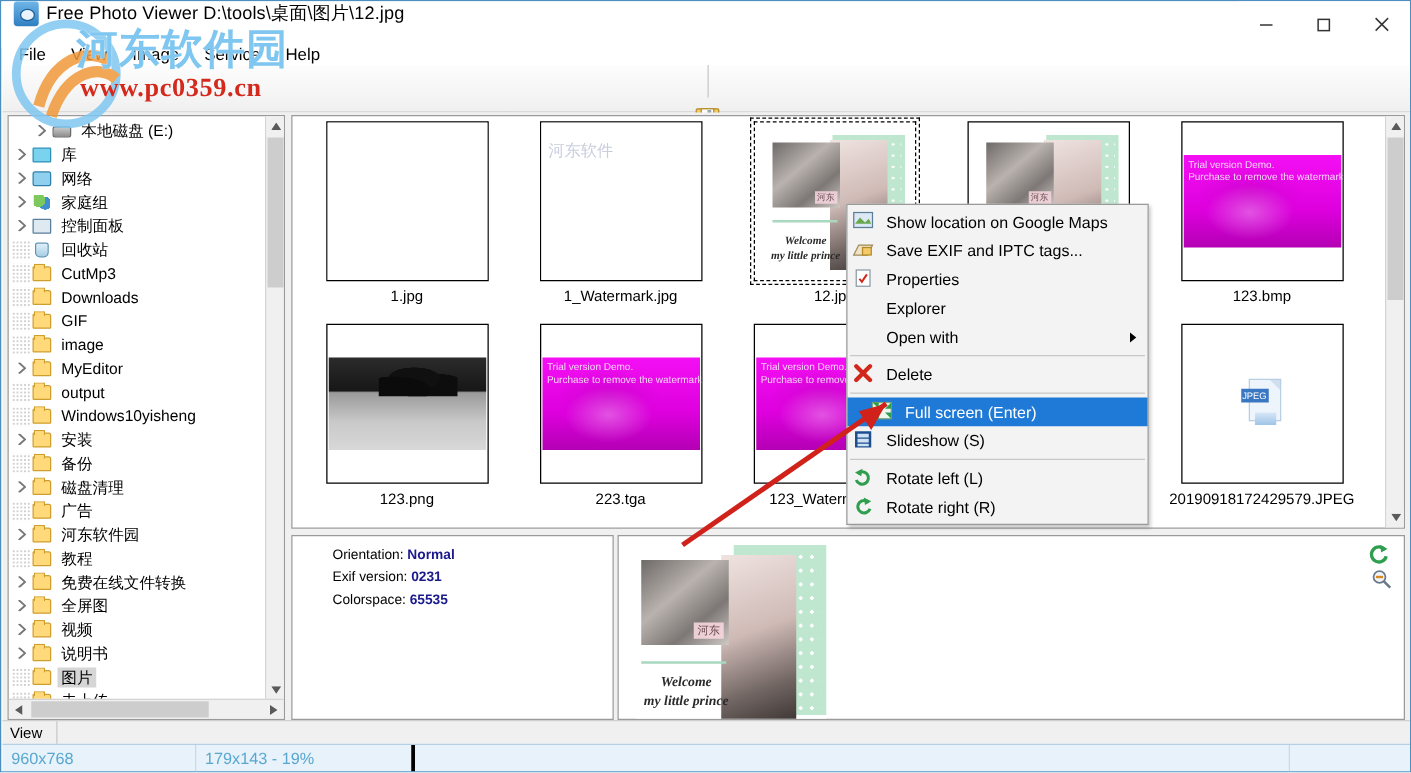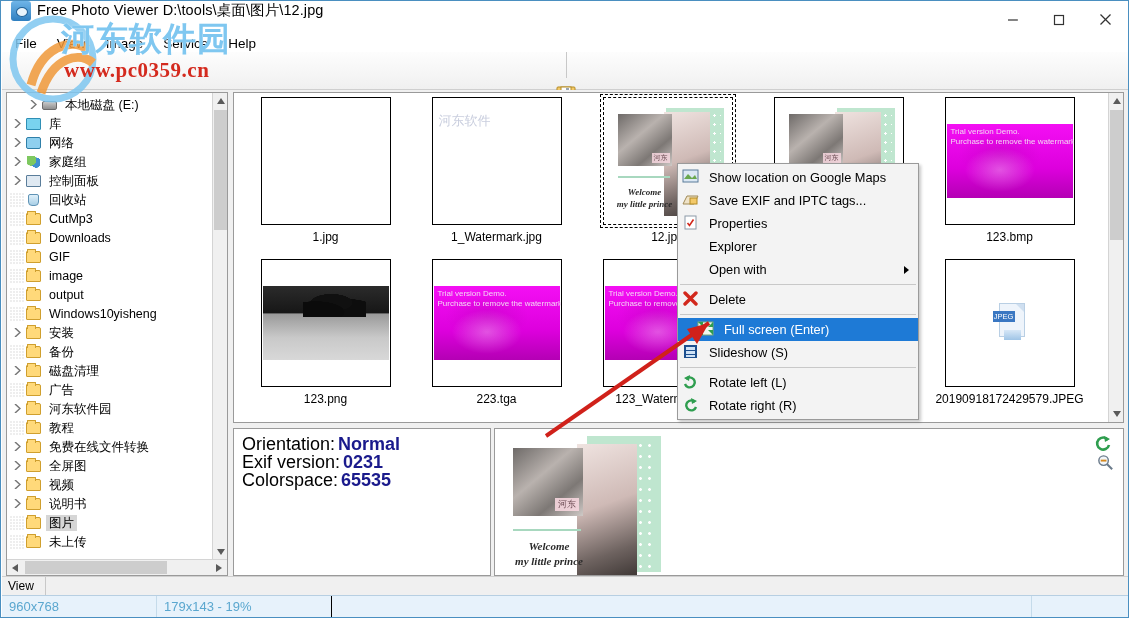--- a/index.html
+++ b/index.html
@@ -304,21 +304,21 @@
   }
   .thumb-vthumb {
     position: absolute; left: 1px; top: 17px; width: 13px; height: 130px; background: #cdcdcd;
   }
 
   
   .exifpanel {
     position: absolute; left: 231px; top: 338px; width: 258px; height: 148px;
     background: #ffffff; border: 1px solid #9a9a9a; padding: 6px 8px;
   }
-  .exifrow { font-size: 18px; color: #000; line-height: 18px; white-space: nowrap; }
+  .exifrow { font-size: 11px; color: #000; line-height: 18px; white-space: nowrap; margin-left: 24px; }
   .exifrow b { color: #1a1a8c; font-weight: bold; margin-left: 3px; }
 
   
   .previewpanel {
     position: absolute; left: 492px; top: 338px; width: 630px; height: 148px;
     background: #ffffff; border: 1px solid #9a9a9a; overflow: hidden;
   }
   .preview-card {
     position: absolute; left: 14px; top: 2px; width: 152px; height: 144px; background: #fff;
   }
@@ -391,21 +391,21 @@
   .statusbar {
     position: absolute; left: 1px; bottom: 0; width: 1126px; height: 22px;
     background: #e7f2fb; border-top: 1px solid #b7cfe2;
     display: flex; align-items: center;
   }
   .st-cell {
     font-size: 13px; color: #5aa7cf; height: 22px; display: flex; align-items: center;
     padding-left: 7px;
   }
   .st-cell.c1 { width: 155px; border-right: 1px solid #c5dbea; }
-  .st-cell.c2 { width: 175px; border-right: 1px solid #000000; }
+  .st-cell.c2 { width: 175px; border-right: 3px solid #000000; }
   .st-cell.c3 { width: 700px; border-right: 1px solid #c5dbea; }
 
   
   .wm-overlay {
     position: absolute; left: 0; top: 0; width: 600px; height: 160px;
     z-index: 60; pointer-events: none;
   }
   .wm-cn {
     position: absolute; left: 60px; top: 16px;
     font-size: 33px; font-weight: bold; color: #7fc7f0;
@@ -721,20 +721,31 @@
               <span class="folder-ico"></span>
             </span>
             <span class="tlabel">GIF</span>
           </div>
           <div class="trow">
             <span class="tdot"></span>
             <span class="ticon">
               <span class="folder-ico"></span>
             </span>
             <span class="tlabel">image</span>
+          </div>
+          <div class="trow">
+            <span class="texp">
+              <svg width="7" height="9">
+                <path d="M1 0 L6 4.5 L1 9" fill="none" stroke="#767676" stroke-width="1.5"></path>
+              </svg>
+            </span>
+            <span class="ticon">
+              <span class="folder-ico"></span>
+            </span>
+            <span class="tlabel">MyEditor</span>
           </div>
           <div class="trow">
             <span class="tdot"></span>
             <span class="ticon">
               <span class="folder-ico"></span>
             </span>
             <span class="tlabel">output</span>
           </div>
           <div class="trow">
             <span class="tdot"></span>

